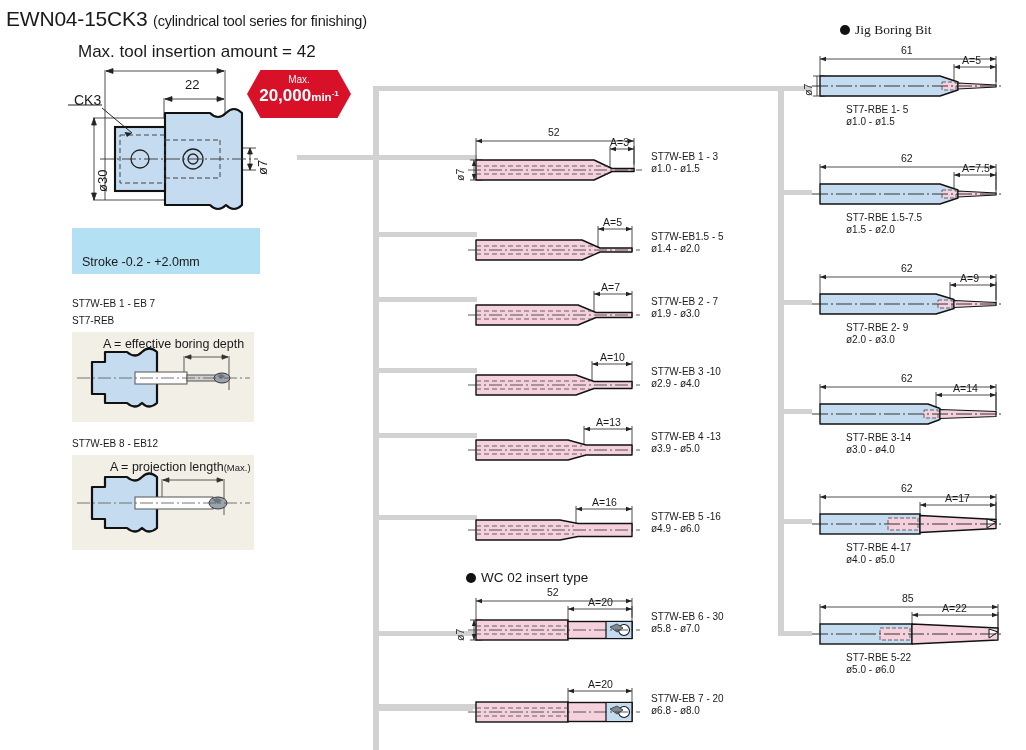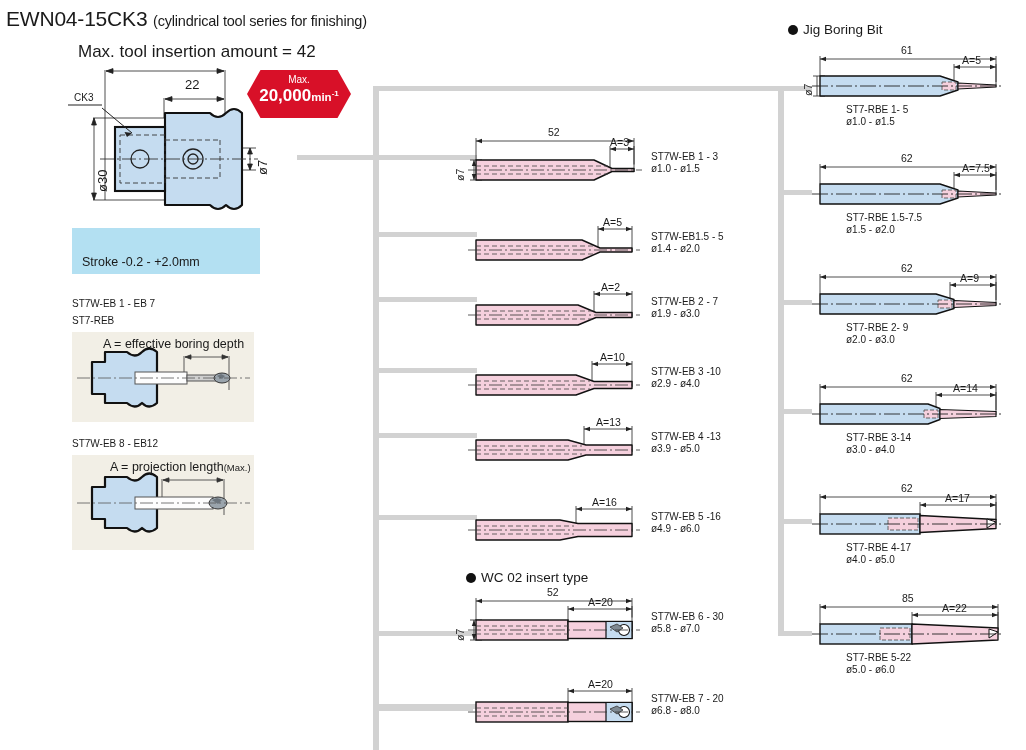--- a/index.html
+++ b/index.html
@@ -132,21 +132,21 @@
     <circle cx="133" cy="111" r="10" fill="none" stroke="#222" stroke-width="1.3"></circle>
     <circle cx="133" cy="111" r="5" fill="none" stroke="#222" stroke-width="1.3"></circle>
 
     <line x1="42" y1="60" x2="72" y2="85" stroke="#222" stroke-width="1"></line>
     <path d="M72,85 l-7.5,-1 l2.5,5 z" fill="#222"></path>
     <line x1="8" y1="57" x2="42" y2="57" stroke="#222" stroke-width="1.1"></line>
   </svg>
 </div>
 <div class="abs t dimtxt" style="left:78px;top:42px;font-size:17px;">Max. tool insertion amount = 42</div>
 <div class="abs t dimtxt" style="left:185px;top:78px;font-size:13px;">22</div>
-<div class="abs t" style="left:74px;top:92px;font-size:10px;">CK3</div>
+<div class="abs t" style="left:74px;top:92px;font-size:14px;">CK3</div>
 <div class="abs t dimtxt v" style="left:96px;top:192px;font-size:13px;">ø30</div>
 <div class="abs t dimtxt v" style="left:256px;top:175px;font-size:13px;">ø7</div>
 
 <div class="abs" id="head-box">
   <div class="r2">Stroke -0.2 - +2.0mm</div>
 </div>
 
 <div class="abs t part-label" style="left:72px;top:298px;">ST7W-EB 1 - EB 7</div>
 <div class="abs t part-label" style="left:72px;top:315px;">ST7-REB</div>
 <div class="abs detail-panel" style="left:72px;top:332px;width:182px;height:90px;">
@@ -264,21 +264,21 @@
           <path d="M166,19 l-6,-2.3 v4.6 z" fill="#222"></path>
         </g>
         <path d="M10,30 L112,30 L130,37.5 L166,37.5 L166,42.5 L130,42.5 L112,50 L10,50 Z" fill="#f5d0dd" stroke="#111" stroke-width="1.4" stroke-linejoin="round"></path>
         <g stroke="#444" stroke-width="0.8" fill="none" stroke-dasharray="5,3">
           <line x1="10" y1="36" x2="126" y2="36"></line>
           <line x1="10" y1="44" x2="126" y2="44"></line>
         </g>
         <line x1="2" y1="40" x2="174" y2="40" stroke="#333" stroke-width="0.8" stroke-dasharray="13,3,2,3"></line>
       </svg>
     </div>
-    <div class="abs t dimtxt" style="left:601px;top:281px;">A=2</div>
+    <div class="abs t dimtxt" style="left:601px;top:281px;">A=7</div>
     <div class="abs t part-label" style="left:651px;top:296px;"><span>ST7W-EB 2 - 7</span><span class="l2">ø1.9 - ø3.0</span></div>
     <div class="abs" style="left:466px;top:345px;width:200px;height:62px;">
       <svg width="200" height="62" viewBox="0 0 200 62">
         <g>
           <line x1="126" y1="16" x2="126" y2="42" stroke="#222" stroke-width="0.8"></line>
           <line x1="166" y1="16" x2="166" y2="42" stroke="#222" stroke-width="0.8"></line>
           <line x1="126" y1="19" x2="166" y2="19" stroke="#222" stroke-width="0.8"></line>
           <path d="M126,19 l6,-2.3 v4.6 z" fill="#222"></path>
           <path d="M166,19 l-6,-2.3 v4.6 z" fill="#222"></path>
         </g>
@@ -387,21 +387,21 @@
           <line x1="10" y1="36" x2="106" y2="36"></line>
           <line x1="10" y1="44" x2="106" y2="44"></line>
         </g>
         <line x1="2" y1="40" x2="174" y2="40" stroke="#333" stroke-width="0.8" stroke-dasharray="13,3,2,3"></line>
       </svg>
     </div>
     <div class="abs t dimtxt" style="left:588px;top:678px;">A=20</div>
     <div class="abs t part-label" style="left:651px;top:693px;"><span>ST7W-EB 7 - 20</span><span class="l2">ø6.8 - ø8.0</span></div>
   </div>
 
-<div class="abs t sec-head" style="left:788px;top:22px;">
+<div class="abs t sec-head" style="left:840px;top:22px;font-family:Liberation Serif, serif;">
   <span class="bullet"></span><span>Jig Boring Bit</span>
 </div>
 
 <div id="right-col">
     <div class="abs" style="left:812px;top:50px;width:200px;height:60px;">
       <svg width="200" height="60" viewBox="0 0 200 60">
         <g>
           <line x1="8" y1="6" x2="8" y2="26" stroke="#222" stroke-width="0.8"></line>
           <line x1="184" y1="6" x2="184" y2="32" stroke="#222" stroke-width="0.8"></line>
           <line x1="8" y1="9" x2="184" y2="9" stroke="#222" stroke-width="0.8"></line>

